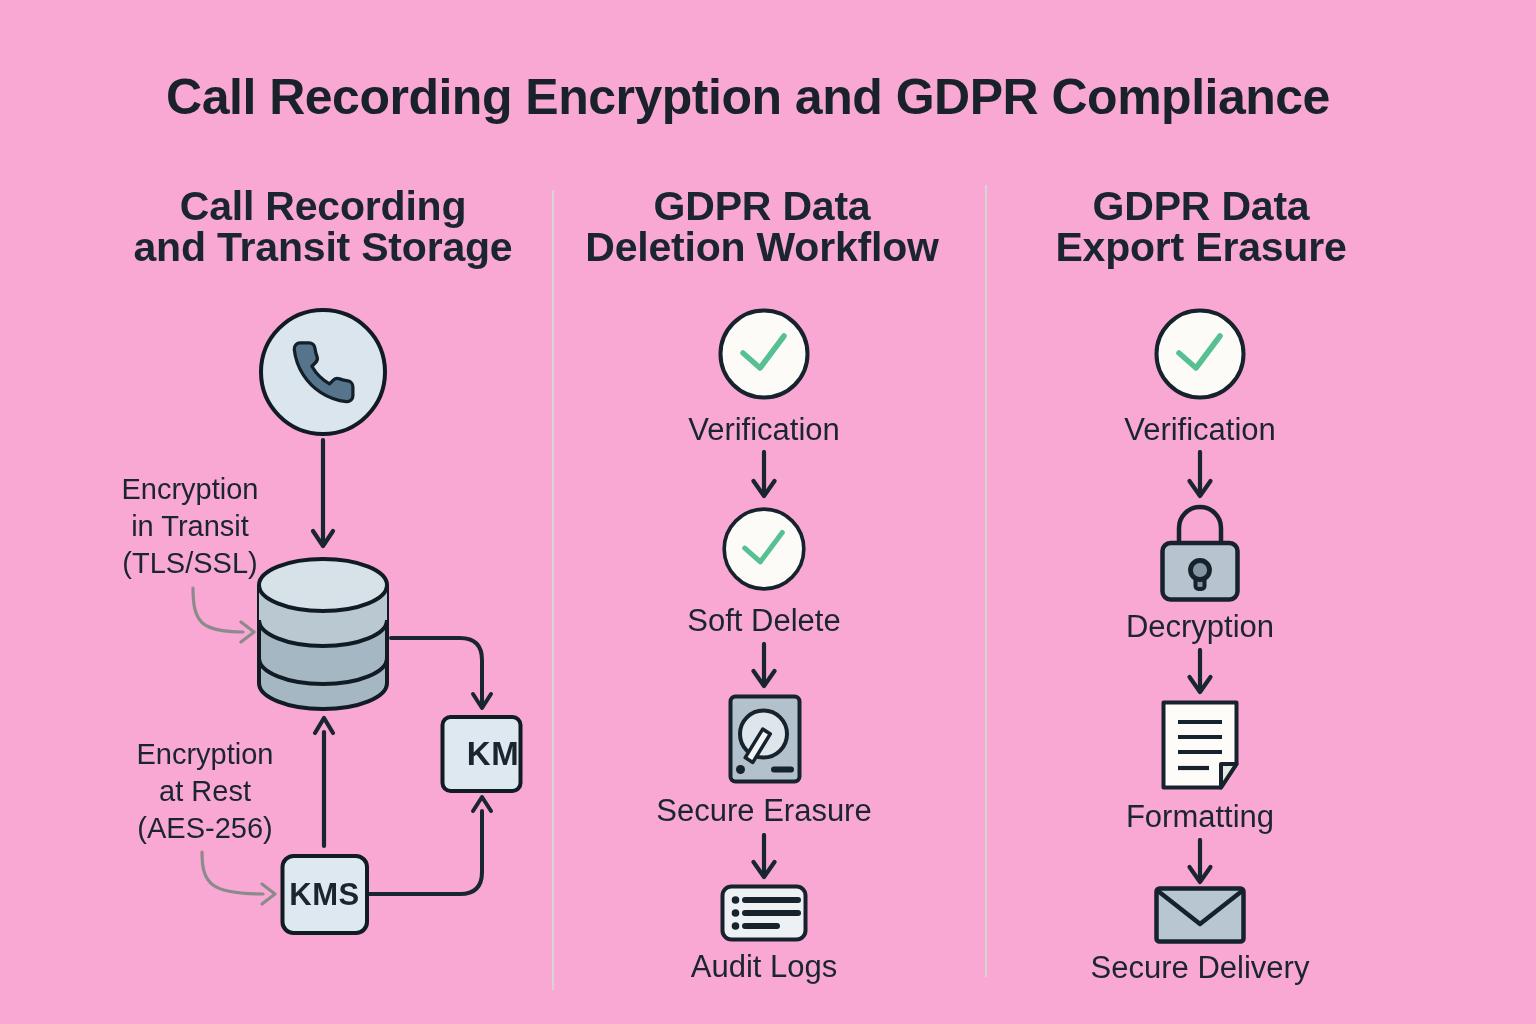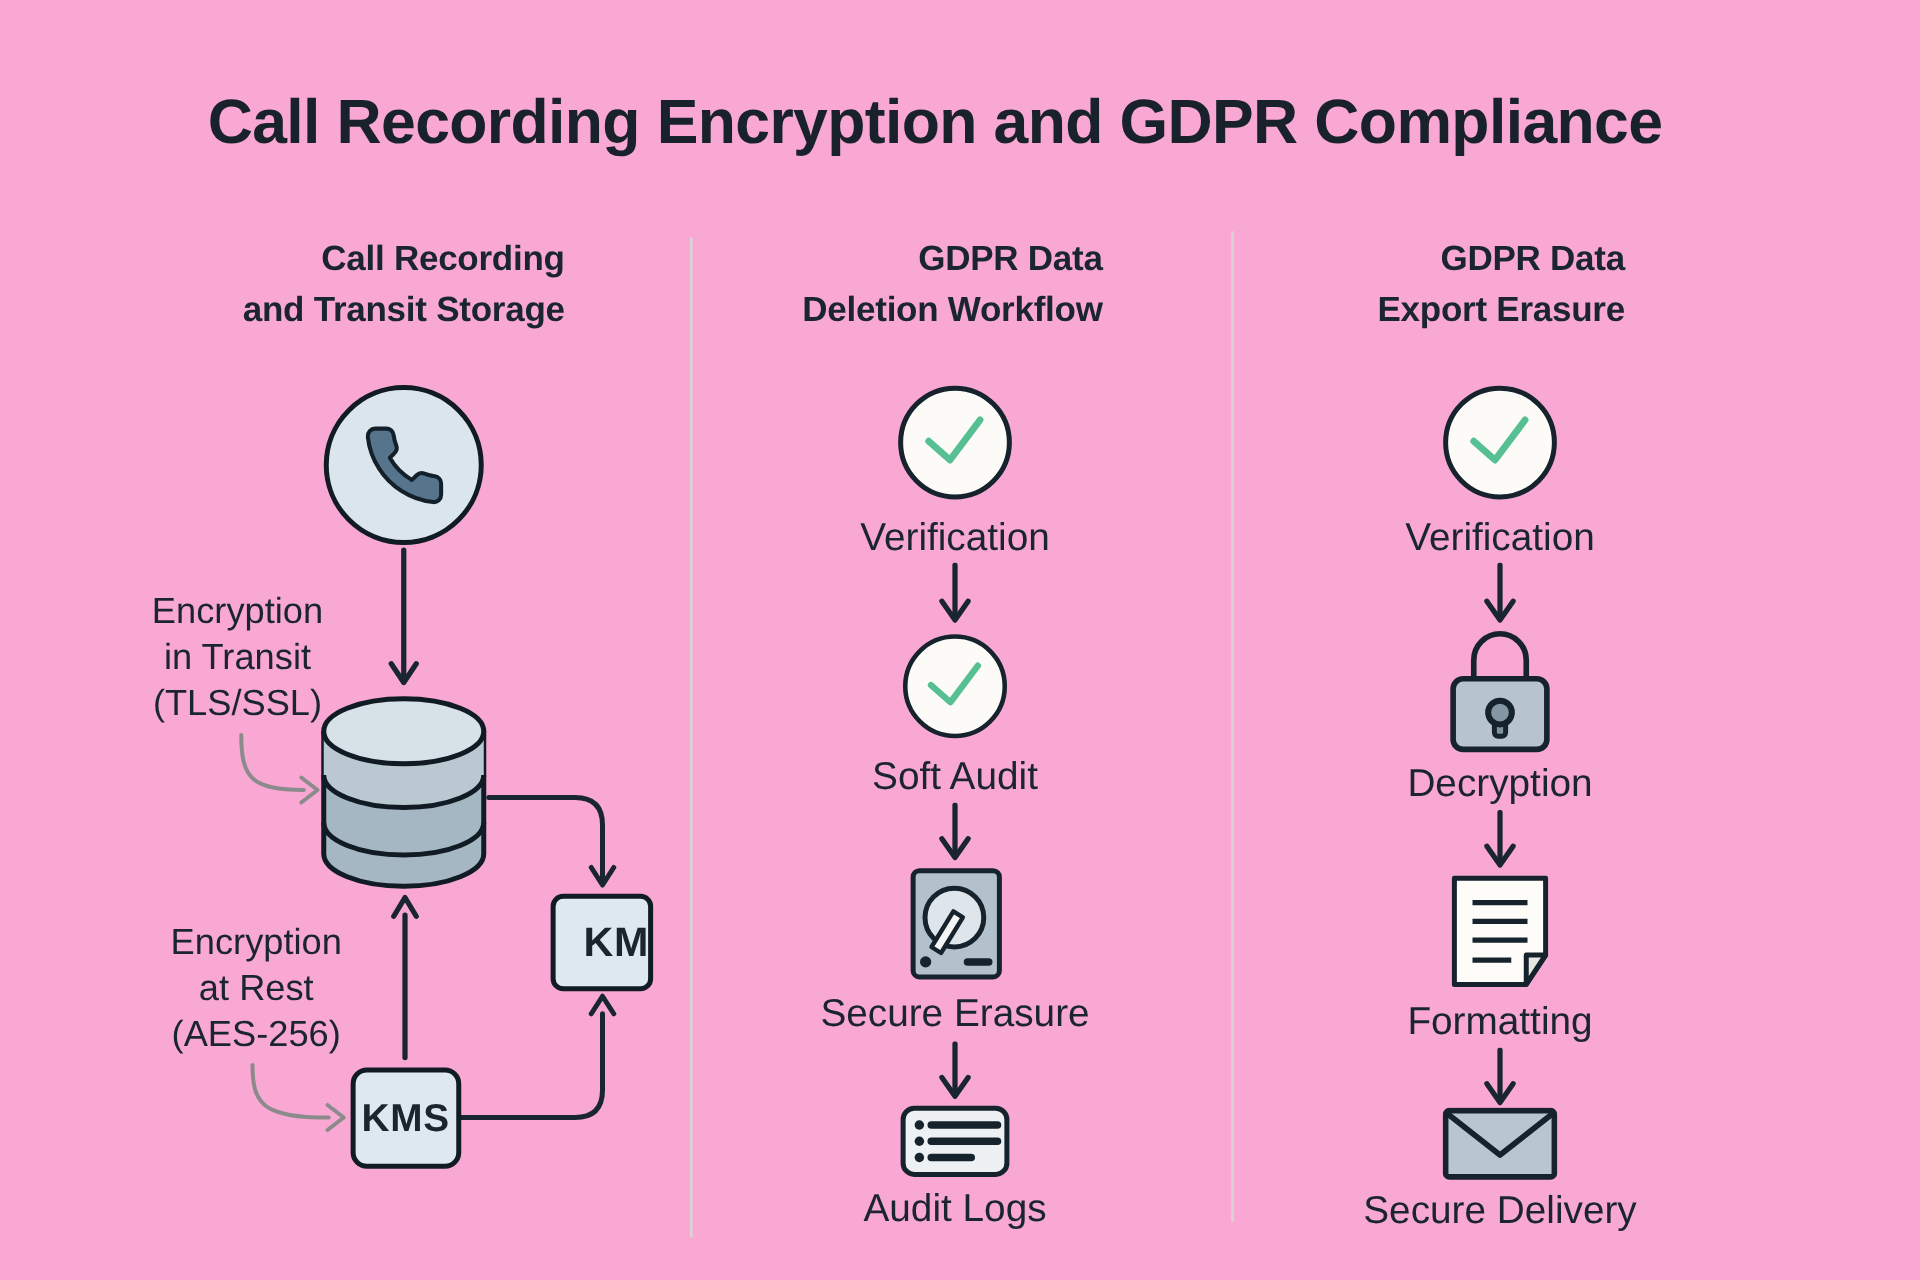--- a/index.html
+++ b/index.html
@@ -12,22 +12,22 @@
   }
   .canvas { position:relative; width:1536px; height:1024px; background:#f9a8d4; }
   .abs { position:absolute; }
   .title {
     position:absolute; left:748px; top:68px; transform:translateX(-50%);
     font-size:50px; font-weight:700; letter-spacing:-0.5px; white-space:nowrap;
     color:#19222b;
   }
   .divider { position:absolute; width:2px; background:#d7d5d2; }
   .col-heading {
-    position:absolute; transform:translateX(-50%); text-align:right;
-    font-size:28px; font-weight:700; line-height:41px; letter-spacing:-0.2px;
+    position:absolute; transform:translateX(-50%); text-align:center;
+    font-size:41px; font-weight:700; line-height:41px; letter-spacing:-0.2px;
     color:#1b2530; white-space:nowrap;
   }
   .annotation {
     position:absolute; text-align:center;
     font-size:29px; line-height:37px; color:#1b2530; white-space:nowrap;
   }
   .node-label {
     position:absolute; display:flex; align-items:center; justify-content:center;
     font-size:31px; font-weight:700; letter-spacing:0.5px; color:#1b2530;
   }
@@ -133,21 +133,21 @@
     <g stroke="#1a262f" stroke-width="4.2" fill="none" stroke-linecap="round" stroke-linejoin="round">
       <line x1="18" y1="2" x2="18" y2="42"></line>
       <path d="M7.5,31 L18,46 L28.5,31"></path>
     </g>
   </svg>
 
   <svg class="abs" style="left:721px; top:506px;" width="86" height="86" viewBox="0 0 94 94">
     <circle cx="47" cy="47" r="43.5" fill="#fcfbf8" stroke="#16222c" stroke-width="4"></circle>
     <path d="M26,46 L43,61 L67,29" fill="none" stroke="#56c092" stroke-width="5.5" stroke-linecap="round" stroke-linejoin="round"></path>
   </svg>
-  <div class="step-label" style="left:764px; top:603px;">Soft Audit</div>
+  <div class="step-label" style="left:764px; top:603px;">Soft Delete</div>
 
   <svg class="abs" style="left:746px; top:642px;" width="36" height="48" viewBox="0 0 36 48">
     <g stroke="#1a262f" stroke-width="4.2" fill="none" stroke-linecap="round" stroke-linejoin="round">
       <line x1="18" y1="2" x2="18" y2="40"></line>
       <path d="M7.5,29 L18,44 L28.5,29"></path>
     </g>
   </svg>
 
   <svg class="abs" style="left:728px; top:694px;" width="74" height="90" viewBox="0 0 74 90">
     <rect x="2.5" y="2.5" width="69" height="85" rx="5" fill="#b3c1cc" stroke="#16222c" stroke-width="4"></rect>

